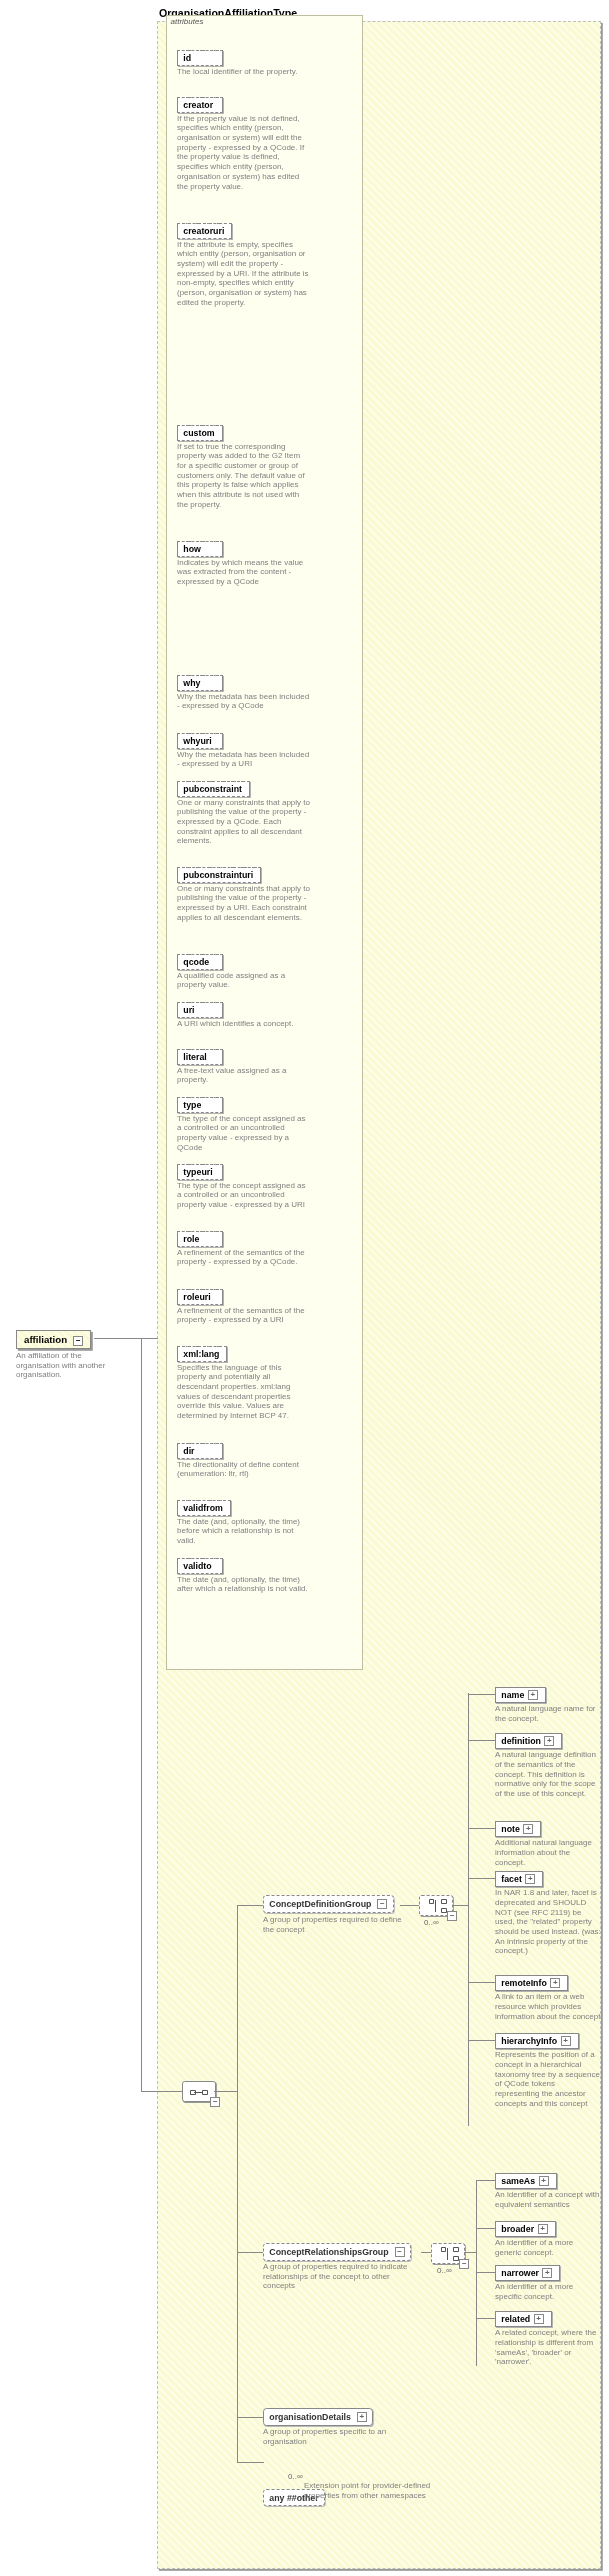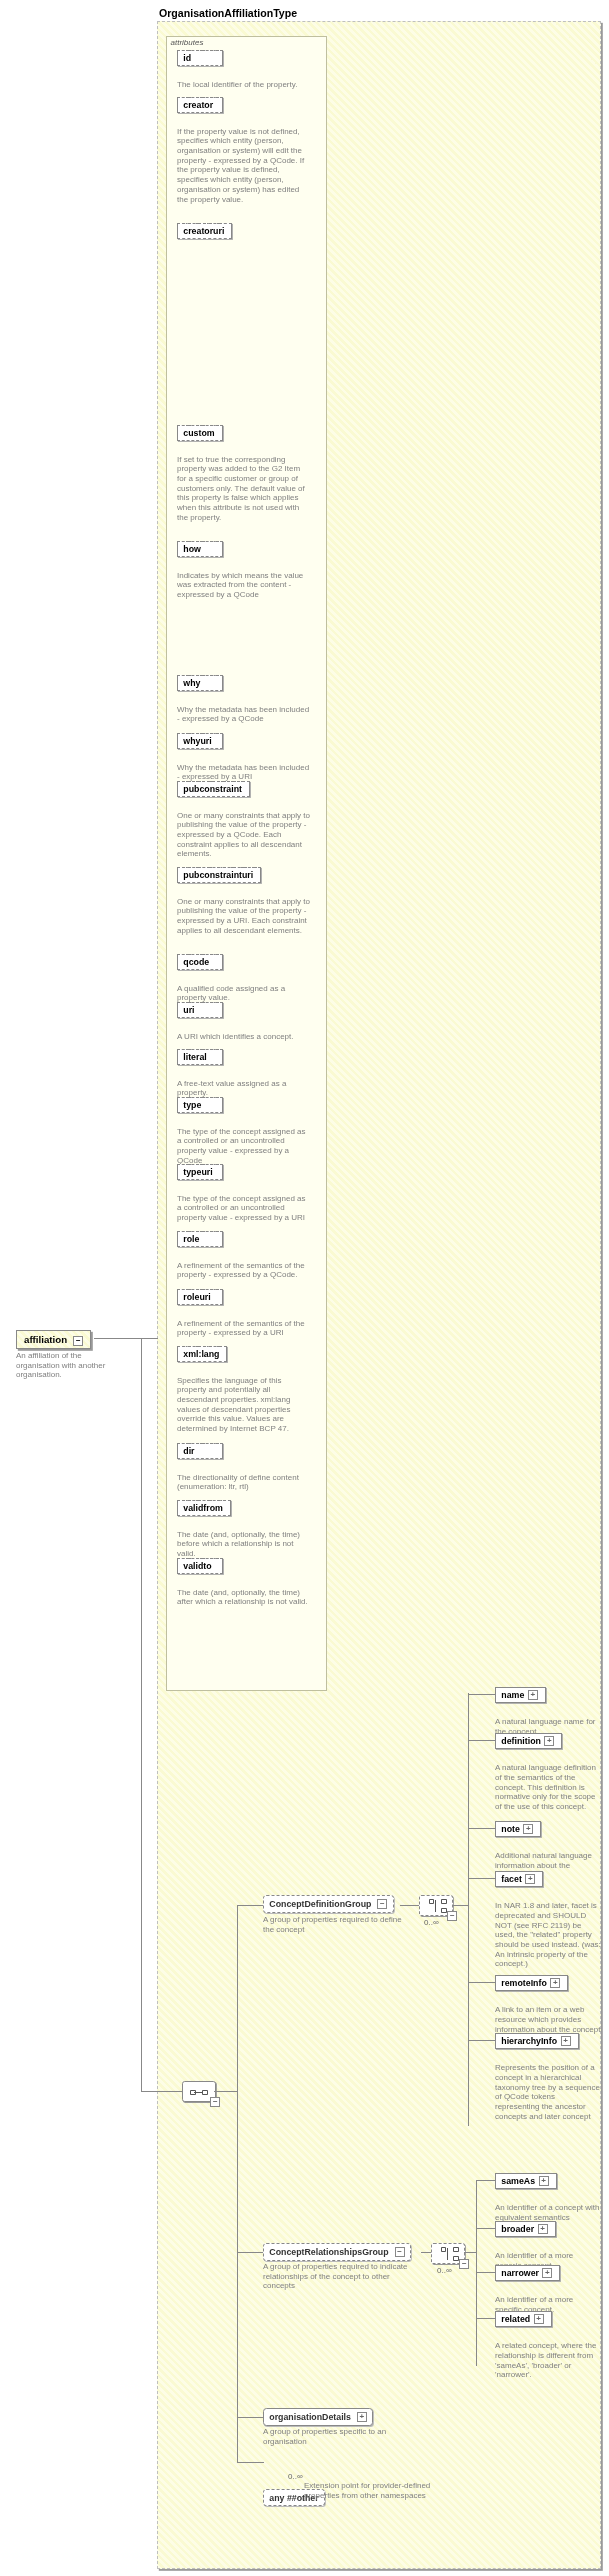--- a/index.html
+++ b/index.html
@@ -51,21 +51,21 @@
 
   .elem { position:absolute; }
   .elem .hdr .plus, .grp .plus, .item .plus {
     display:inline-block; width:8px; height:8px; line-height:7px;
     border:0.9px solid #888; background:#fff; font-size:8px; font-weight:bold;
     text-align:center; margin-left:3.5px; vertical-align:middle;
     color:#666;
   }
   .item .desc, .elem .desc, .grp .desc {
     display:block; font-size:8px; color:#808080; line-height:9.7px;
-    margin-top:14px; max-width:133px;
+    margin-top:1px; max-width:133px;
   }
 
   
   .grp {
     position:absolute;
     border:0.9px dashed #888;
     border-radius:3.5px;
     padding:2.7px 5.3px 2.7px 5.3px;
     background:#fff;
     box-shadow: 0.9px 0.9px 0 #bbb;
@@ -113,21 +113,21 @@
 
 </style>
 </head>
 <body>
 <div class="canvas">
 
 <div class="typename" style="left:159px; top:7px;">OrganisationAffiliationType</div>
 
 <div class="big-box" style="left:157px; top:21px; width:442px; height:2546px;"></div>
 
-<div class="attr-box" style="left:166px; top:36px; width:159px; height:1653px;">
+<div class="attr-box" style="left:166px; top:15px; width:159px; height:1653px;padding-left:36px;">
   <span class="lbl">attributes</span>
 </div>
 
 <div class="root" style="left:16px; top:1330px;">
   <span>affiliation</span>
   <span class="plus" style="display:inline-block;width:8px;height:8px;line-height:7px;border:0.9px solid #888;background:#fff;font-size:8px;text-align:center;margin-left:3.5px;">−</span>
 </div>
 <div style="position:absolute; left:16px; top:1351px; width:97px; font-size:8px; color:#808080; line-height:9.7px;">An affiliation of the organisation with another organisation.</div>
 
 <div class="h" style="left:94px; top:1338px; width:64px;"></div>
@@ -195,21 +195,21 @@
   <span>any ##other</span>
 </div>
 <div class="mult" style="left:288px;top:2472px;">0..∞</div>
 <div style="position:absolute;left:263px;top:2481px;width:150px;font-size:8px;color:#808080;line-height:9.7px;margin-left:41px;">Extension point for provider-defined properties from other namespaces</div>
 
 <div id="cdg-anchor"></div>
 <div id="crg-anchor"></div>
 
 <div class="item" style="left: 177px; top: 50px;"><span class="hdr">id</span><span class="desc">The local identifier of the property.</span></div>
     <div class="item" style="left: 177px; top: 97px;"><span class="hdr">creator</span><span class="desc">If the property value is not defined, specifies which entity (person, organisation or system) will edit the property - expressed by a QCode. If the property value is defined, specifies which entity (person, organisation or system) has edited the property value.</span></div>
-    <div class="item" style="left: 177px; top: 223px;"><span class="hdr">creatoruri</span></div>
+    <div class="item" style="left: 177px; top: 223px;"><span class="hdr">creatoruri</span><span class="desc">If the attribute is empty, specifies which entity (person, organisation or system) will edit the property - expressed by a URI. If the attribute is non-empty, specifies which entity (person, organisation or system) has edited the property.</span></div>
     <div class="item" style="left: 177px; top: 425px;"><span class="hdr">custom</span><span class="desc">If set to true the corresponding property was added to the G2 Item for a specific customer or group of customers only. The default value of this property is false which applies when this attribute is not used with the property.</span></div>
     <div class="item" style="left: 177px; top: 541px;"><span class="hdr">how</span><span class="desc">Indicates by which means the value was extracted from the content - expressed by a QCode</span></div>
     <div class="item" style="left: 177px; top: 675px;"><span class="hdr">why</span><span class="desc">Why the metadata has been included - expressed by a QCode</span></div>
     <div class="item" style="left: 177px; top: 733px;"><span class="hdr">whyuri</span><span class="desc">Why the metadata has been included - expressed by a URI</span></div>
     <div class="item" style="left: 177px; top: 781px;"><span class="hdr">pubconstraint</span><span class="desc">One or many constraints that apply to publishing the value of the property - expressed by a QCode. Each constraint applies to all descendant elements.</span></div>
     <div class="item" style="left: 177px; top: 867px;"><span class="hdr">pubconstrainturi</span><span class="desc">One or many constraints that apply to publishing the value of the property - expressed by a URI. Each constraint applies to all descendant elements.</span></div>
     <div class="item" style="left: 177px; top: 954px;"><span class="hdr">qcode</span><span class="desc">A qualified code assigned as a property value.</span></div>
     <div class="item" style="left: 177px; top: 1002px;"><span class="hdr">uri</span><span class="desc">A URI which identifies a concept.</span></div>
     <div class="item" style="left: 177px; top: 1049px;"><span class="hdr">literal</span><span class="desc">A free-text value assigned as a property.</span></div>
     <div class="item" style="left: 177px; top: 1097px;"><span class="hdr">type</span><span class="desc">The type of the concept assigned as a controlled or an uncontrolled property value - expressed by a QCode</span></div>
@@ -224,21 +224,21 @@
     <div class="elem dashed" style="left: 495px; top: 1687px;"><span class="hdr">name<span class="plus">+</span></span><span class="desc" style="max-width: 106px;">A natural language name for the concept.</span></div>
     <div class="h" style="left: 468px; top: 1740px; width: 27px;"></div>
     <div class="elem dashed" style="left: 495px; top: 1733px;"><span class="hdr">definition<span class="plus">+</span></span><span class="desc" style="max-width: 106px;">A natural language definition of the semantics of the concept. This definition is normative only for the scope of the use of this concept.</span></div>
     <div class="h" style="left: 468px; top: 1828px; width: 27px;"></div>
     <div class="elem dashed" style="left: 495px; top: 1821px;"><span class="hdr">note<span class="plus">+</span></span><span class="desc" style="max-width: 106px;">Additional natural language information about the concept.</span></div>
     <div class="h" style="left: 468px; top: 1878px; width: 27px;"></div>
     <div class="elem dashed" style="left: 495px; top: 1871px;"><span class="hdr">facet<span class="plus">+</span></span><span class="desc" style="max-width: 106px;">In NAR 1.8 and later, facet is deprecated and SHOULD NOT (see RFC 2119) be used, the "related" property should be used instead. (was: An intrinsic property of the concept.)</span></div>
     <div class="h" style="left: 468px; top: 1982px; width: 27px;"></div>
     <div class="elem dashed" style="left: 495px; top: 1975px;"><span class="hdr">remoteInfo<span class="plus">+</span></span><span class="desc" style="max-width: 106px;">A link to an item or a web resource which provides information about the concept</span></div>
     <div class="h" style="left: 468px; top: 2040px; width: 27px;"></div>
-    <div class="elem dashed" style="left: 495px; top: 2033px;"><span class="hdr">hierarchyInfo<span class="plus">+</span></span><span class="desc" style="max-width: 106px;">Represents the position of a concept in a hierarchical taxonomy tree by a sequence of QCode tokens representing the ancestor concepts and later concept</span></div>
+    <div class="elem dashed" style="left: 495px; top: 2033px;"><span class="hdr">hierarchyInfo<span class="plus">+</span></span><span class="desc" style="max-width: 106px;">Represents the position of a concept in a hierarchical taxonomy tree by a sequence of QCode tokens representing the ancestor concepts and this concept</span></div>
     <div class="h" style="left: 476px; top: 2180px; width: 18.6px;"></div>
     <div class="elem dashed" style="left: 495px; top: 2173px;"><span class="hdr">sameAs<span class="plus">+</span></span><span class="desc" style="max-width: 106px;">An identifier of a concept with equivalent semantics</span></div>
     <div class="h" style="left: 476px; top: 2228px; width: 18.6px;"></div>
     <div class="elem dashed" style="left: 495px; top: 2221px;"><span class="hdr">broader<span class="plus">+</span></span><span class="desc" style="max-width: 106px;">An identifier of a more generic concept.</span></div>
     <div class="h" style="left: 476px; top: 2272px; width: 18.6px;"></div>
     <div class="elem dashed" style="left: 495px; top: 2265px;"><span class="hdr">narrower<span class="plus">+</span></span><span class="desc" style="max-width: 106px;">An identifier of a more specific concept.</span></div>
     <div class="h" style="left: 476px; top: 2318px; width: 18.6px;"></div>
     <div class="elem dashed" style="left: 495px; top: 2311px;"><span class="hdr">related<span class="plus">+</span></span><span class="desc" style="max-width: 106px;">A related concept, where the relationship is different from 'sameAs', 'broader' or 'narrower'.</span></div>
   </div>
 

